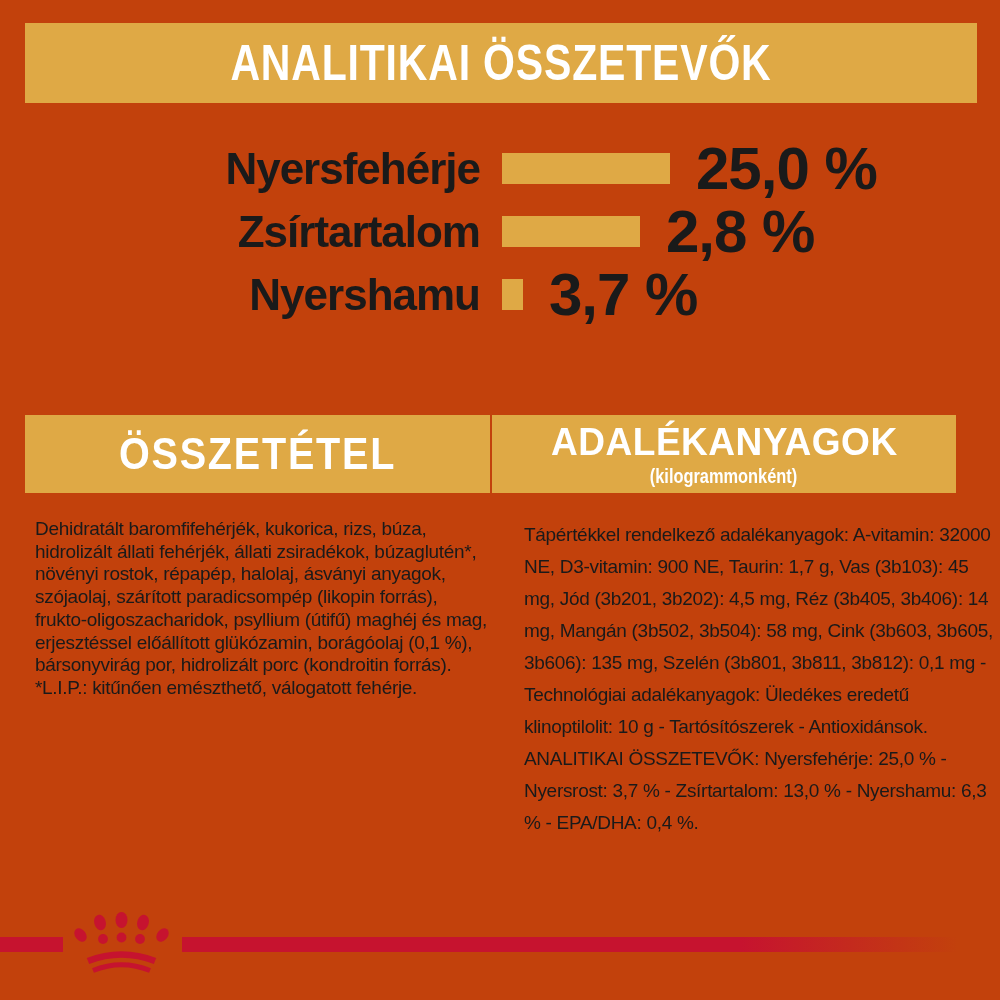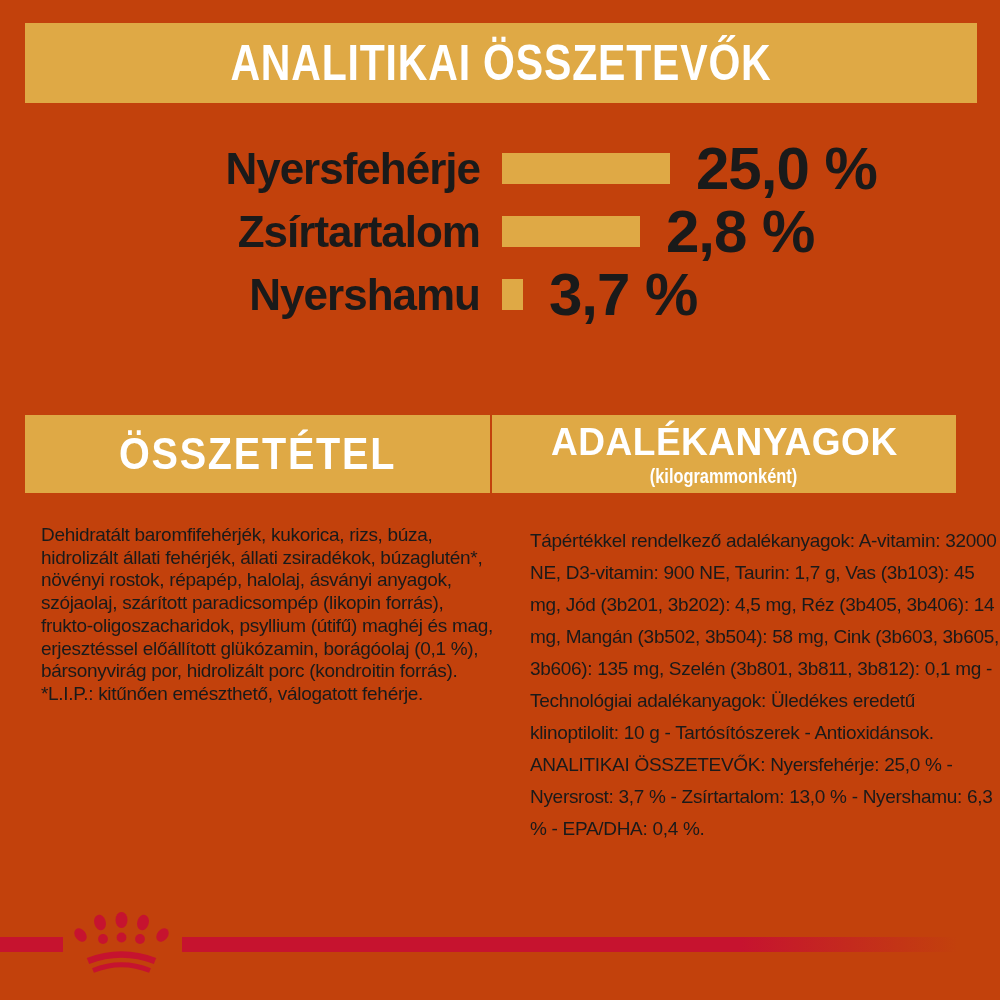--- a/index.html
+++ b/index.html
@@ -19,21 +19,21 @@
   
   #comp-header{left:25px;top:415px;width:465px;height:78px;}
   #comp-header .band-title{color:#fff;font-weight:bold;font-size:45px;letter-spacing:2px;
           display:inline-block;transform:scaleX(0.88);white-space:nowrap;}
   #add-header{left:492px;top:415px;width:464px;height:78px;flex-direction:column;gap:1px;}
   #add-header .band-title{color:#fff;font-weight:bold;font-size:39px;letter-spacing:0.5px;
           display:inline-block;transform:scaleX(0.95);line-height:1;white-space:nowrap;}
   #add-header .band-subtitle{color:#fff;font-weight:bold;font-size:21px;
           display:inline-block;transform:scaleX(0.78);line-height:1;margin-top:3px;white-space:nowrap;}
   
-  .body-text{position:absolute;font-size:19px;line-height:22.7px;letter-spacing:-0.3px;color:#1a1a1a;margin:16px;}
+  .body-text{position:absolute;font-size:19px;line-height:22.7px;letter-spacing:-0.3px;color:#1a1a1a;margin:10px;}
   #comp-body{left:25px;top:508px;width:458px;}
   #add-body{left:514px;top:509px;width:472px;line-height:32px;}
   #add-body p{margin:0;}
   
   .stripe{position:absolute;top:937px;height:15px;background:var(--red);}
   #stripe-left{left:0;width:63px;}
   #stripe-right{left:182px;width:776px;
           background:linear-gradient(to right,var(--red) 0%,var(--red) 72%,rgba(198,19,47,0) 100%);}
   #paw-logo{position:absolute;left:63px;top:906px;width:116px;height:70px;}
 </style>

